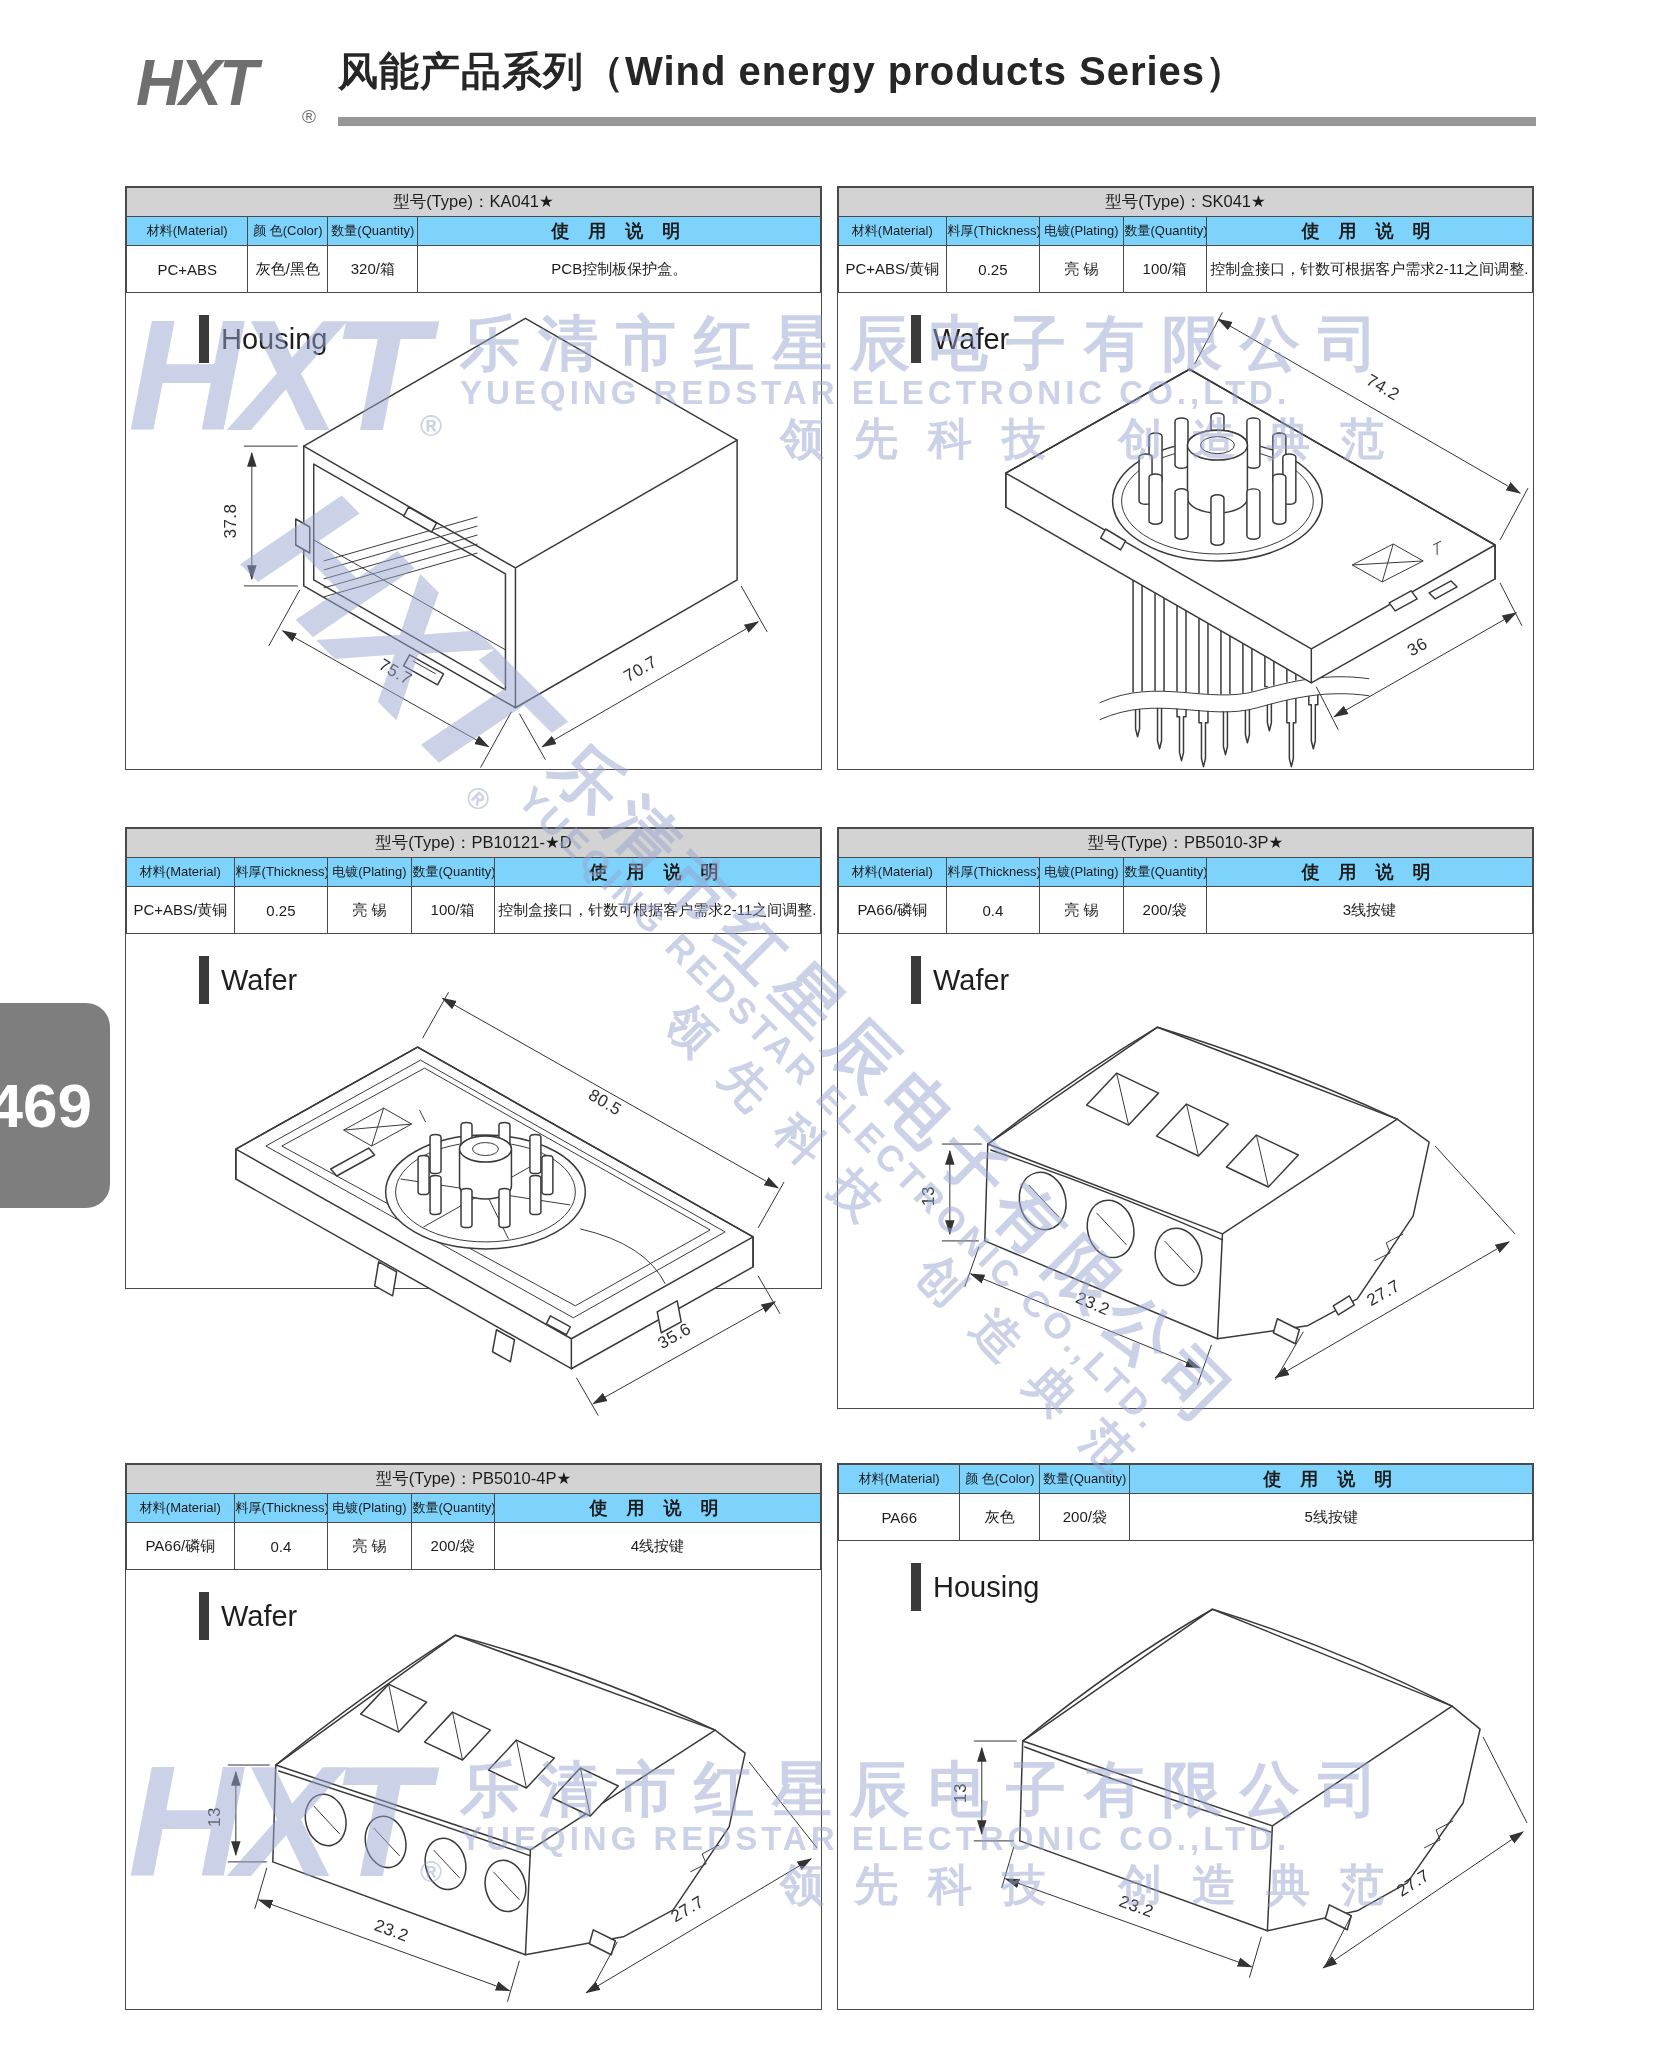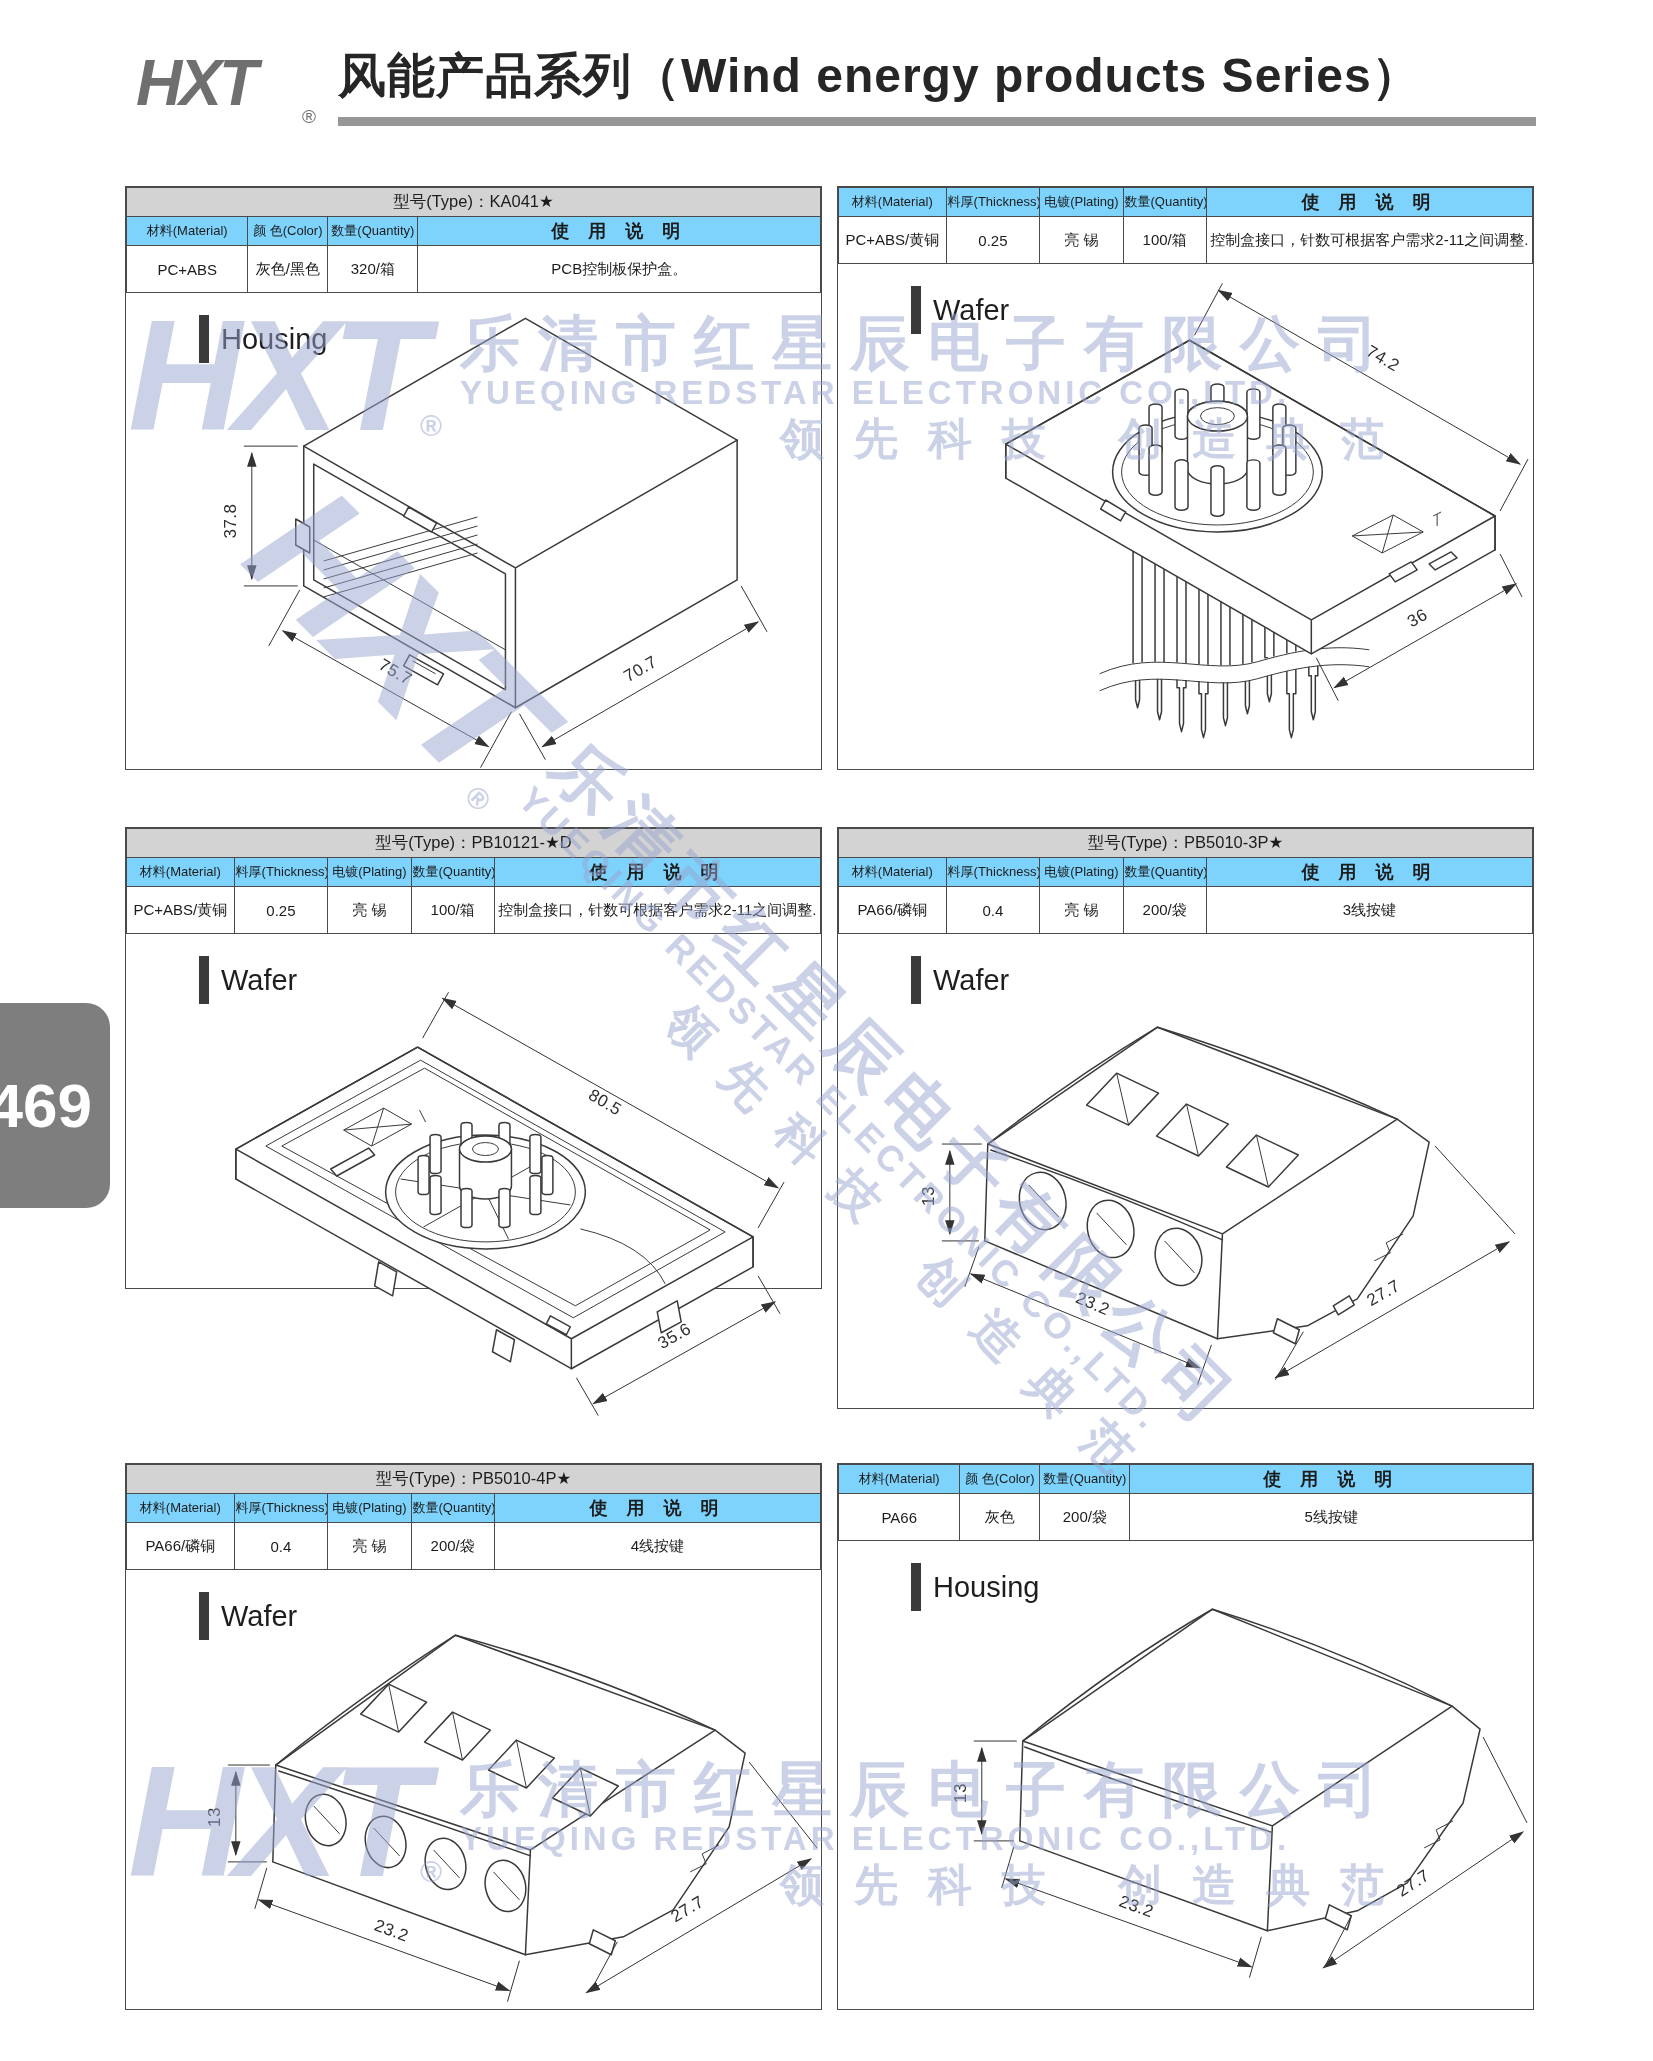--- a/index.html
+++ b/index.html
@@ -2,21 +2,21 @@
 <html><head>
 <meta charset="utf-8">
 <style>
   html,body{margin:0;padding:0;background:#fff;}
   .page{position:relative;width:1653px;height:2061px;background:#fff;overflow:hidden;
         font-family:"Liberation Sans","DejaVu Sans",sans-serif;color:#1c1c1c;}
   
   .logo{position:absolute;left:136px;top:46px;font-size:64px;font-weight:bold;font-style:italic;
         color:#6f6f6f;letter-spacing:-3px;}
   .logo-reg{position:absolute;left:302px;top:106px;font-size:19px;color:#6f6f6f;font-style:normal;}
-  .page-title{position:absolute;left:338px;top:44px;font-size:48px;font-weight:bold;color:#262626;
+  .page-title{position:absolute;left:338px;top:44px;font-size:40px;font-weight:bold;color:#262626;
         letter-spacing:1px;white-space:nowrap;text-align:center;}
   .title-rule{position:absolute;left:338px;top:117px;width:1198px;height:9px;background:#979797;}
   
   .page-tab{position:absolute;left:-22px;top:1003px;width:132px;height:205px;background:#7e7e7e;
         border-radius:24px;color:#fff;font-size:62px;font-weight:bold;
         display:flex;align-items:center;justify-content:flex-end;padding-right:18px;box-sizing:border-box;}
   
   .panel{position:absolute;width:697px;border:1.5px solid #4a4a4a;background:#fff;box-sizing:border-box;}
   table.spec{width:100%;border-collapse:collapse;table-layout:fixed;}
   table.spec td{border:1px solid #4a4a4a;text-align:center;vertical-align:middle;overflow:hidden;white-space:nowrap;}
@@ -153,20 +153,23 @@
   <div class="panel" style="left:837px;top:186px;height:584px;">
     <table class="spec">
       <colgroup>
           <col style="width:15.5%">
           <col style="width:13.5%">
           <col style="width:12%">
           <col style="width:12%">
           <col>
         </colgroup>
       <tbody>
+          <tr class="model-row">
+            <td colspan="5">型号(Type)：SK041★</td>
+          </tr>
       <tr class="head-row">
         <td>材料(Material)</td>
         <td>料厚(Thickness)</td>
         <td>电镀(Plating)</td>
         <td>数量(Quantity)</td>
         <td class="usage-h">使 用 说 明</td>
       </tr>
       <tr class="data-row">
         <td>PC+ABS/黄铜</td>
         <td>0.25</td>

